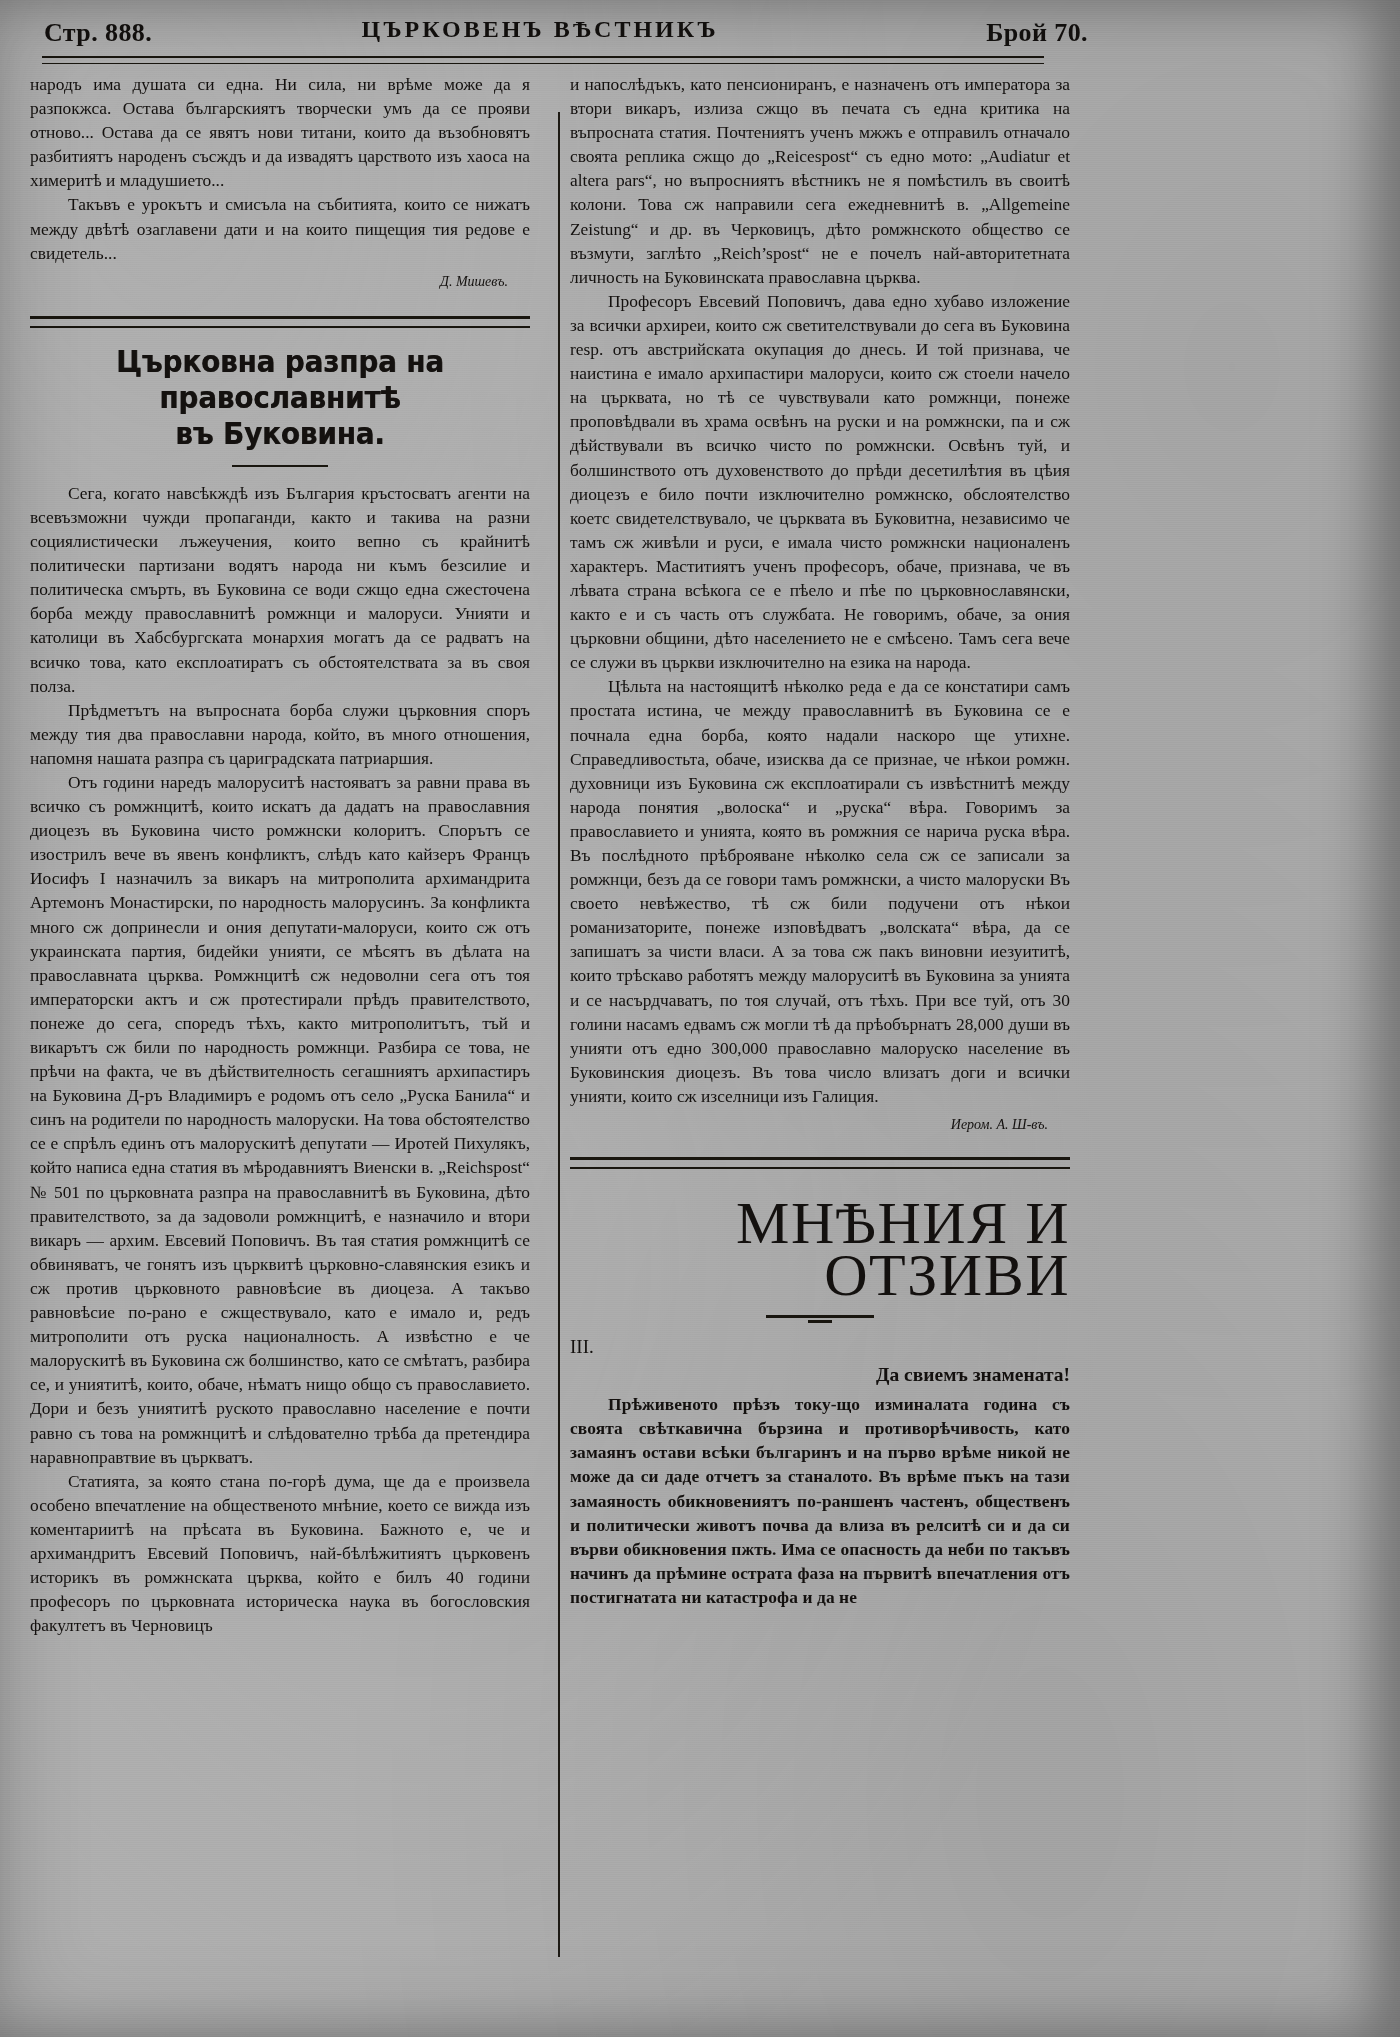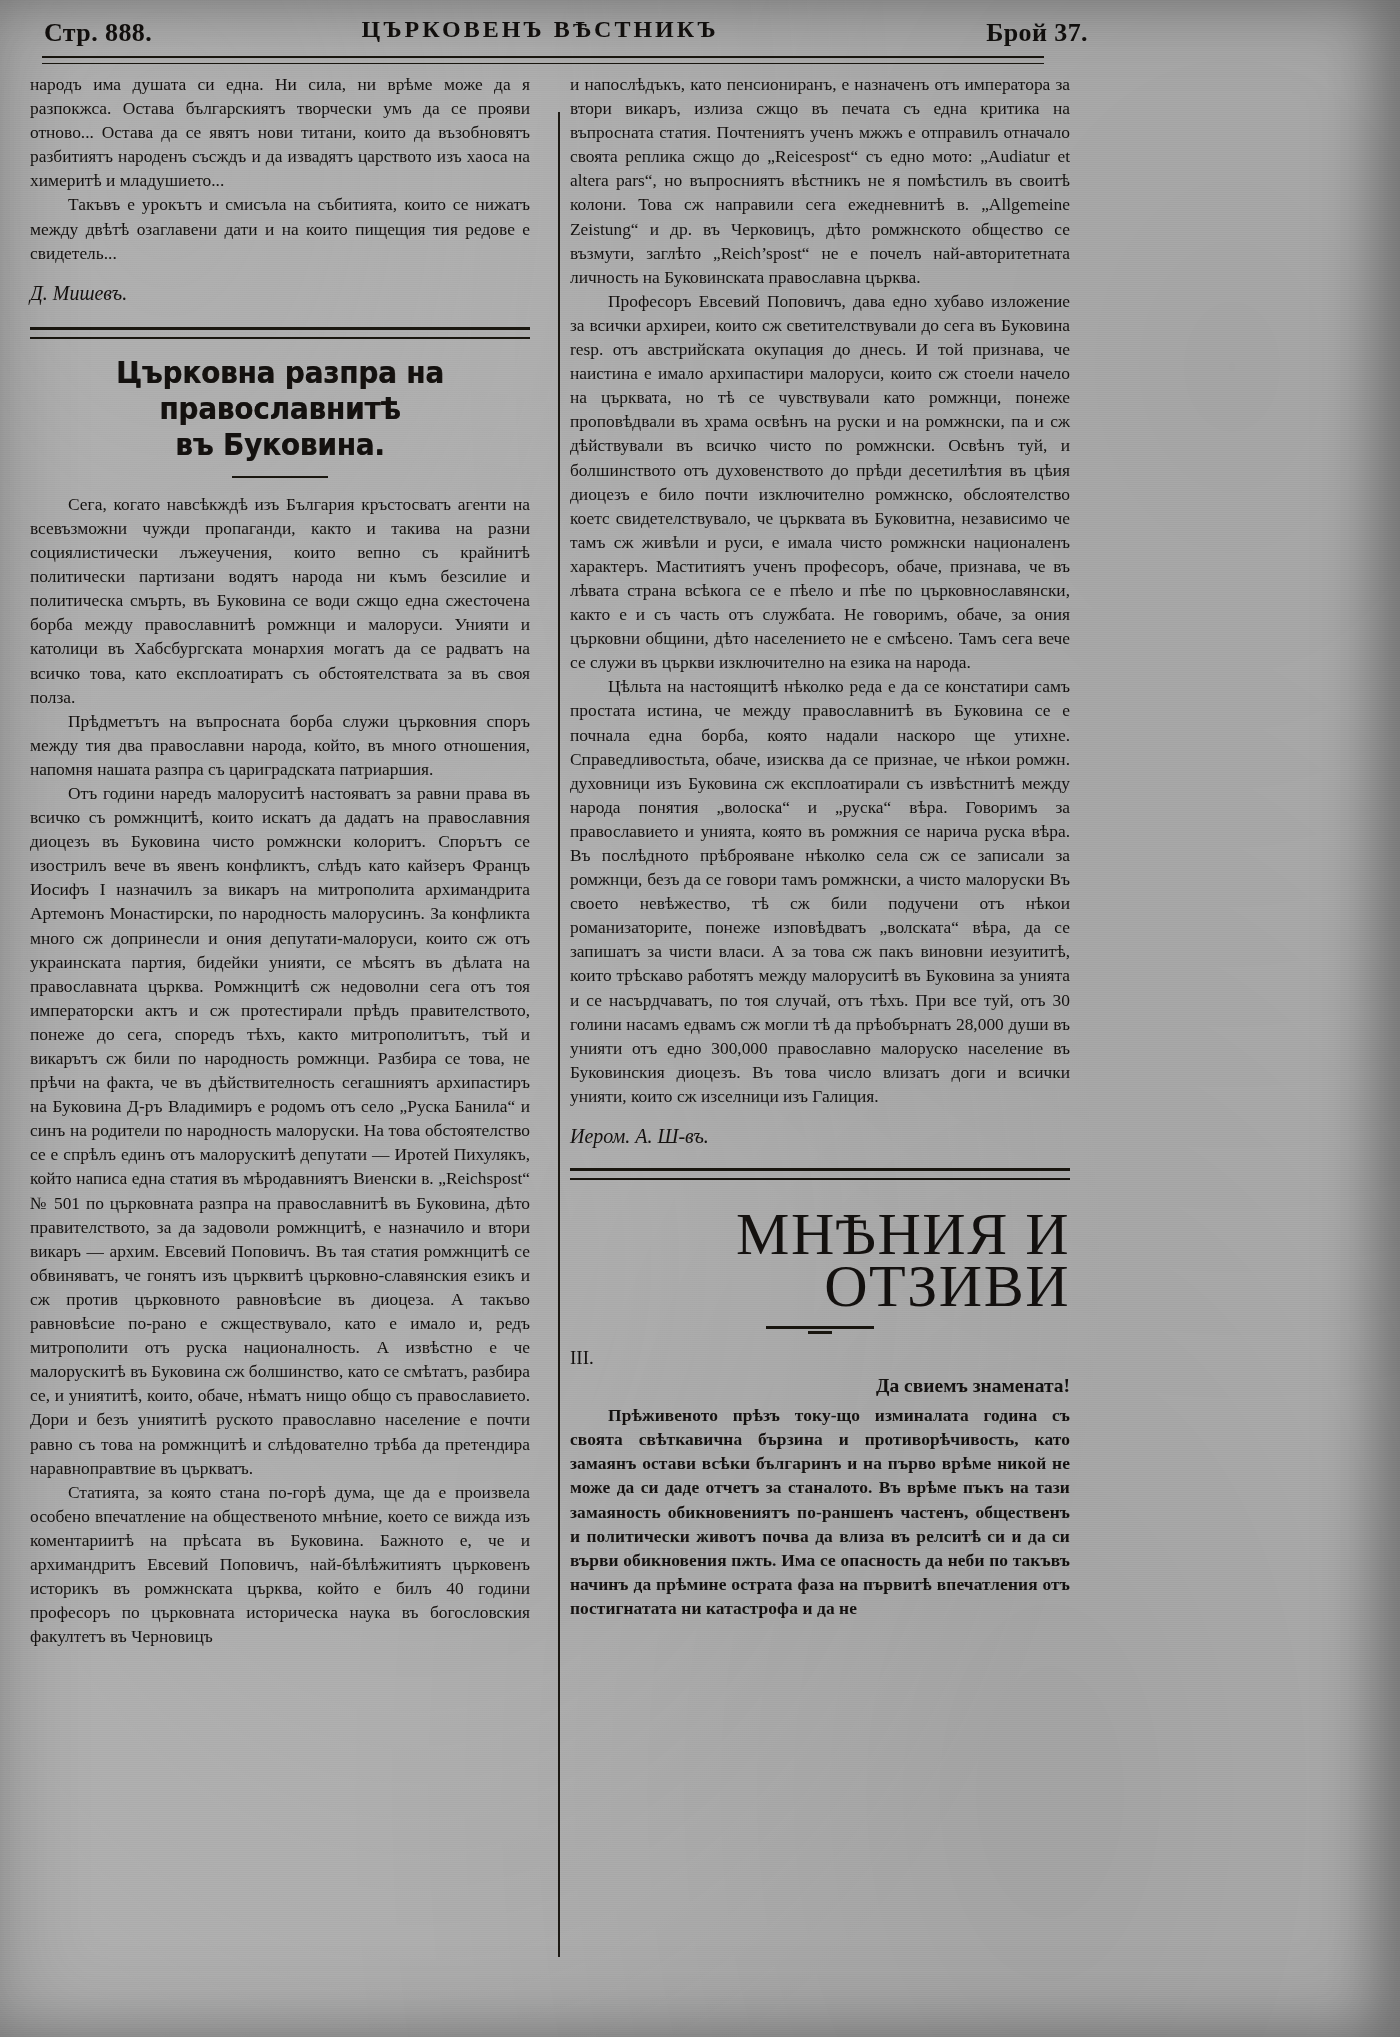--- a/index.html
+++ b/index.html
@@ -61,22 +61,22 @@
   .col-left{left:30px;}
   .col-right{left:570px;}
   .coldiv{
     position:absolute;left:558px;top:112px;width:0;height:1845px;
     border-left:2px solid #1d1a14;
   }
 
   p{margin:0;text-indent:38px;}
   p.noind{text-indent:0;}
   .sig{
-    font-style:italic;font-size:20px;
-    margin-top:16px;padding-right:22px;
+    text-align:right;font-style:italic;font-size:14px;
+    margin-top:5px;padding-right:22px;
   }
 
   
   .dblrule{
     width:100%;height:7px;margin:22px 0 16px 0;
     border-top:3px solid #19160f;border-bottom:2px solid #19160f;
   }
   .dblrule.tight{margin:20px 0 14px 0;}
 
   
@@ -129,21 +129,21 @@
   .inky{font-weight:700;letter-spacing:.1px;}
 </style>
 </head>
 <body>
 
 <div class="page">
 
   <div class="masthead">
     <div class="mh-page">Стр. 888.</div>
     <div class="mh-title">ЦЪРКОВЕНЪ  ВѢСТНИКЪ</div>
-    <div class="mh-issue">Брой 37.</div>
+    <div class="mh-issue">Брой 70.</div>
   </div>
   <div class="mh-rule"></div>
 
   <div class="coldiv"></div>
 
   <div class="col col-left">
 
     <div>
       <p class="noind">народъ има душата си една. Ни сила, ни врѣме може да я разпокжса. Остава българскиятъ творчески умъ да се прояви отново... Остава да се явятъ нови титани, които да възобновятъ разбитиятъ народенъ съсждъ и да извадятъ царството изъ хаоса на химеритѣ и младушието...</p>
       <p>Такъвъ е урокътъ и смисъла на събитията, които се нижатъ между двѣтѣ озаглавени дати и на които пищещия тия редове е свидетель...</p>

